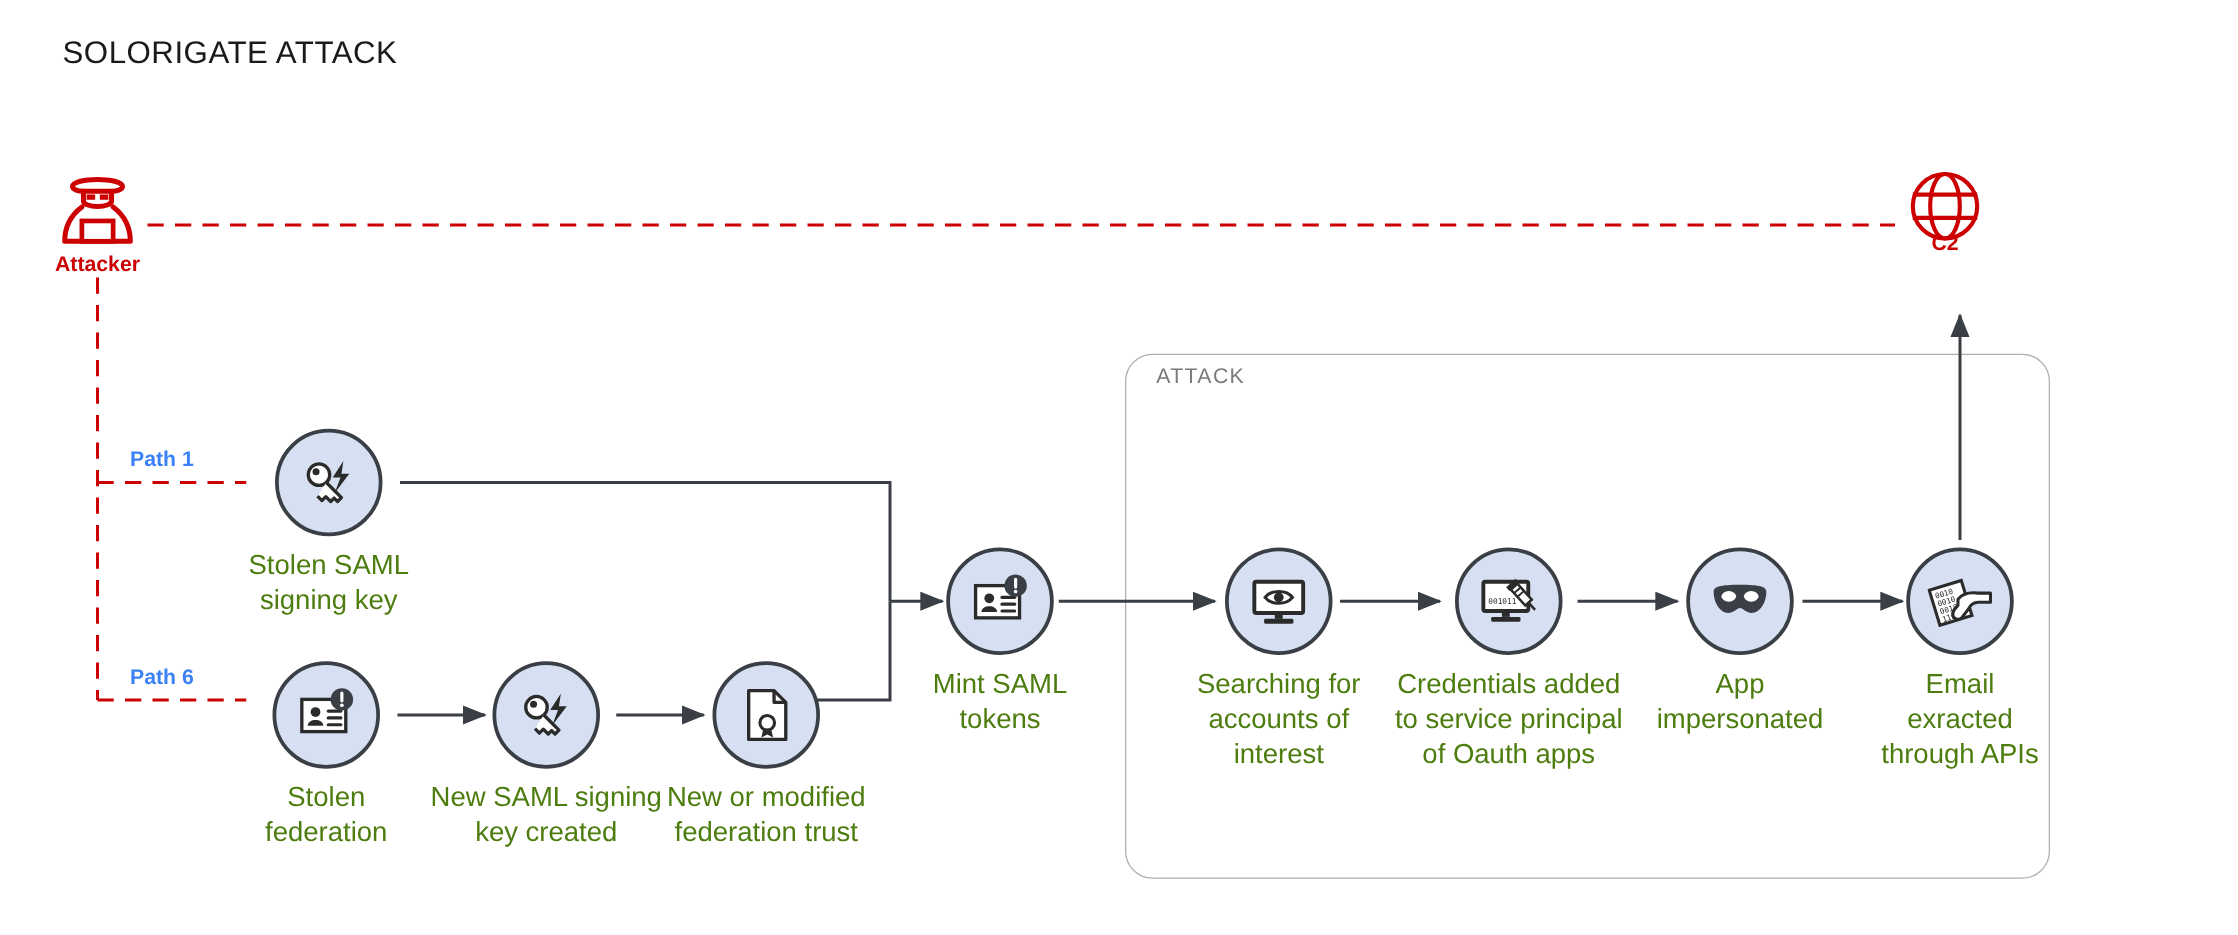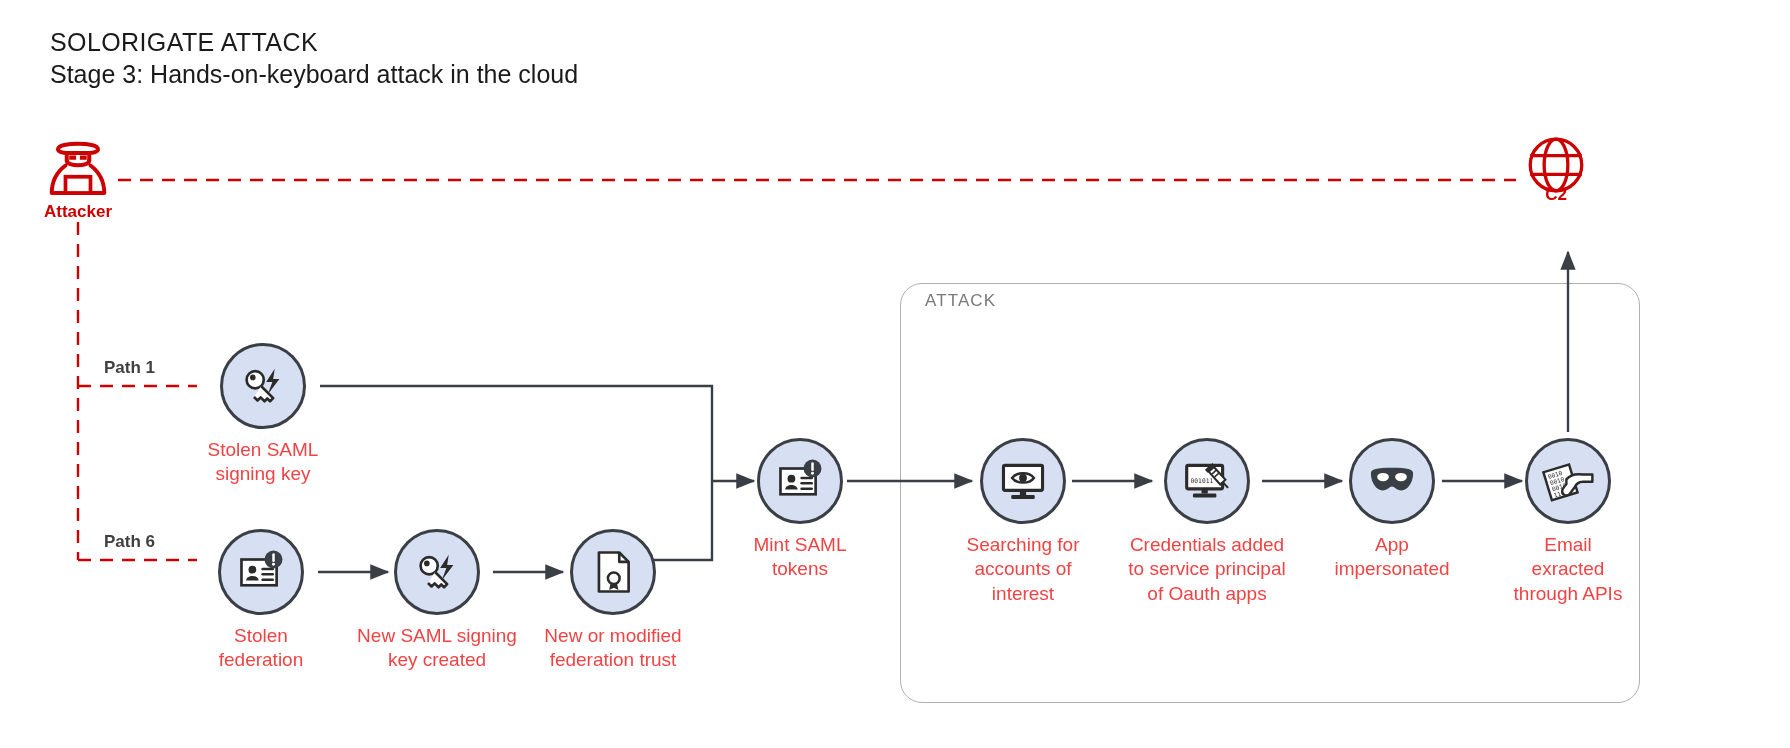--- a/index.html
+++ b/index.html
@@ -31,41 +31,40 @@
   .node{position:absolute;width:0;height:0;}
   .bubble{
     position:absolute;width:86px;height:86px;border-radius:50%;
     background:#d7e0f2;border:3.4px solid #3a3f45;
     left:-43px;top:-43px;box-sizing:border-box;
     display:flex;align-items:center;justify-content:center;
   }
   .bubble svg{display:block;}
   .nlabel{
     position:absolute;left:-110px;top:52px;width:220px;text-align:center;
-    font-size:19px;line-height:1.28;color:#ef4444;
+    font-size:22px;line-height:1.28;color:#4d7c0f;
   }
 
   
   .red-node{position:absolute;}
   .red-label{
     position:absolute;text-align:center;font-size:17px;color:#cc0000;font-weight:600;
     line-height:1.2;width:200px;left:-100px;
   }
   .path-tag{
-    position:absolute;font-size:17px;color:#404040;font-weight:600;white-space:nowrap;text-align:center;
+    position:absolute;font-size:17px;color:#3b82f6;font-weight:600;white-space:nowrap;text-align:center;
   }
 </style>
 </head>
 <body>
 
 <div class="stage">
 
   <div class="title-block">
     <div class="t1">SOLORIGATE ATTACK</div>
-    <div class="t2">Stage 3: Hands-on-keyboard attack in the cloud</div>
   </div>
 
   <div class="cloud-box"></div>
   <div class="cloud-label">ATTACK</div>
 
   <svg class="wires" viewBox="0 0 1790 748">
     <defs>
       <marker id="ah" markerWidth="9" markerHeight="9" refX="7.4" refY="3.2" orient="auto">
         <path d="M0,0 L8,3.2 L0,6.4 z" fill="#3a3f45"></path>
       </marker>

